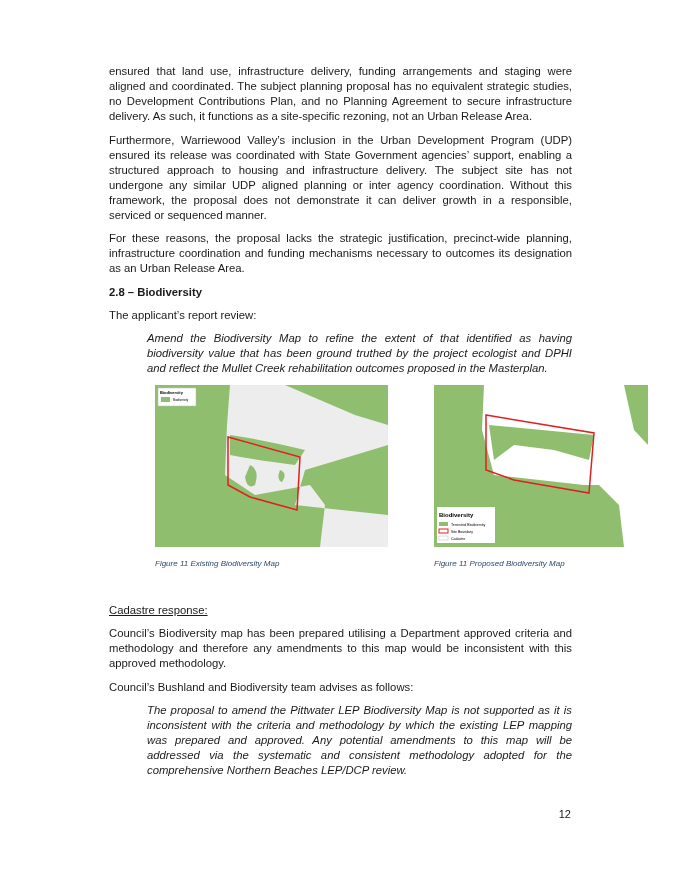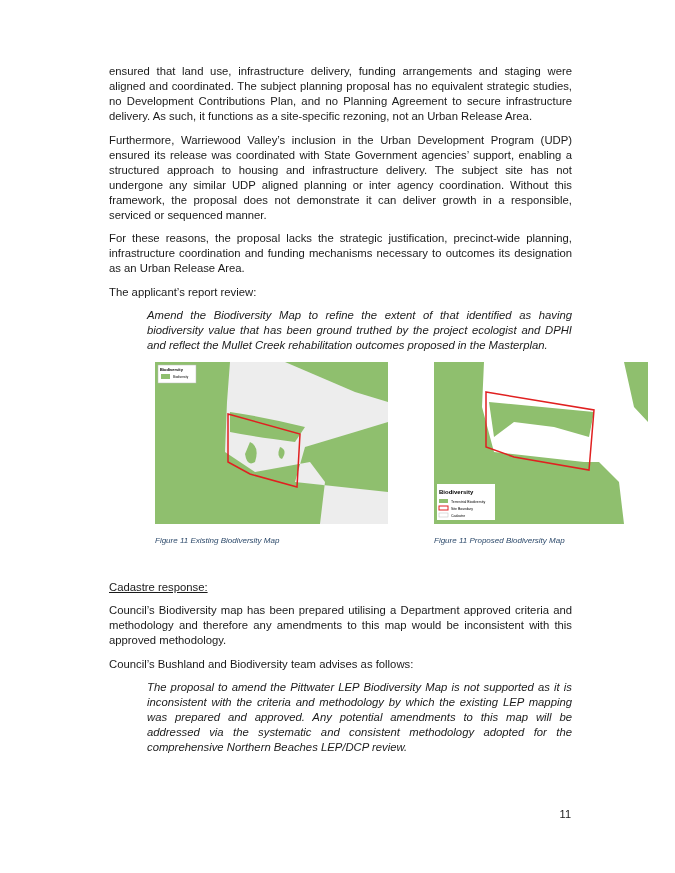--- a/index.html
+++ b/index.html
@@ -15,20 +15,21 @@
   .cap{font-style:italic;font-size:8px;color:#2d4a6b;margin-top:5px;}
   .pnum{position:absolute;right:104px;top:808px;font-size:11px;}
 </style>
 </head>
 <body>
 
 <div class="page">
   <p>ensured that land use, infrastructure delivery, funding arrangements and staging were aligned and coordinated. The subject planning proposal has no equivalent strategic studies, no Development Contributions Plan, and no Planning Agreement to secure infrastructure delivery. As such, it functions as a site-specific rezoning, not an Urban Release Area.</p>
   <p>Furthermore, Warriewood Valley’s inclusion in the Urban Development Program (UDP) ensured its release was coordinated with State Government agencies’ support, enabling a structured approach to housing and infrastructure delivery. The subject site has not undergone any similar UDP aligned planning or inter agency coordination. Without this framework, the proposal does not demonstrate it can deliver growth in a responsible, serviced or sequenced manner.</p>
   <p>For these reasons, the proposal lacks the strategic justification, precinct-wide planning, infrastructure coordination and funding mechanisms necessary to outcomes its designation as an Urban Release Area.</p>
+  <h3>2.8 – Biodiversity</h3>
   <p>The applicant’s report review:</p>
   <p class="quote">Amend the Biodiversity Map to refine the extent of that identified as having biodiversity value that has been ground truthed by the project ecologist and DPHI and reflect the Mullet Creek rehabilitation outcomes proposed in the Masterplan.</p>
 
   <div class="figs">
     <div class="fig">
       <svg class="map" width="233" height="162" viewBox="0 0 233 162">
         <rect width="233" height="162" fill="#8fbf6e"></rect>
         <path d="M75 0 L130 0 L200 30 L233 40 L233 60 L200 70 L150 85 L140 120 L233 130 L233 162 L165 162 L170 120 L155 100 L100 110 L70 90 L72 40 Z" fill="#ededed"></path>
         <path d="M75 50 Q110 55 150 65 L140 80 Q100 75 75 70 Z" fill="#8fbf6e"></path>
         <path d="M95 80 q10 5 5 20 q-8 5 -10 -8 Z" fill="#8fbf6e"></path>
@@ -58,13 +59,13 @@
       </svg>
       <div class="cap">Figure 11 Proposed Biodiversity Map</div>
     </div>
   </div>
 
   <p style="margin-top:28px" class="u">Cadastre response:</p>
   <p>Council’s Biodiversity map has been prepared utilising a Department approved criteria and methodology and therefore any amendments to this map would be inconsistent with this approved methodology.</p>
   <p>Council’s Bushland and Biodiversity team advises as follows:</p>
   <p class="quote">The proposal to amend the Pittwater LEP Biodiversity Map is not supported as it is inconsistent with the criteria and methodology by which the existing LEP mapping was prepared and approved. Any potential amendments to this map will be addressed via the systematic and consistent methodology adopted for the comprehensive Northern Beaches LEP/DCP review.</p>
 </div>
-<div class="pnum">11</div>
+<div class="pnum">12</div>
 
 </body></html>

